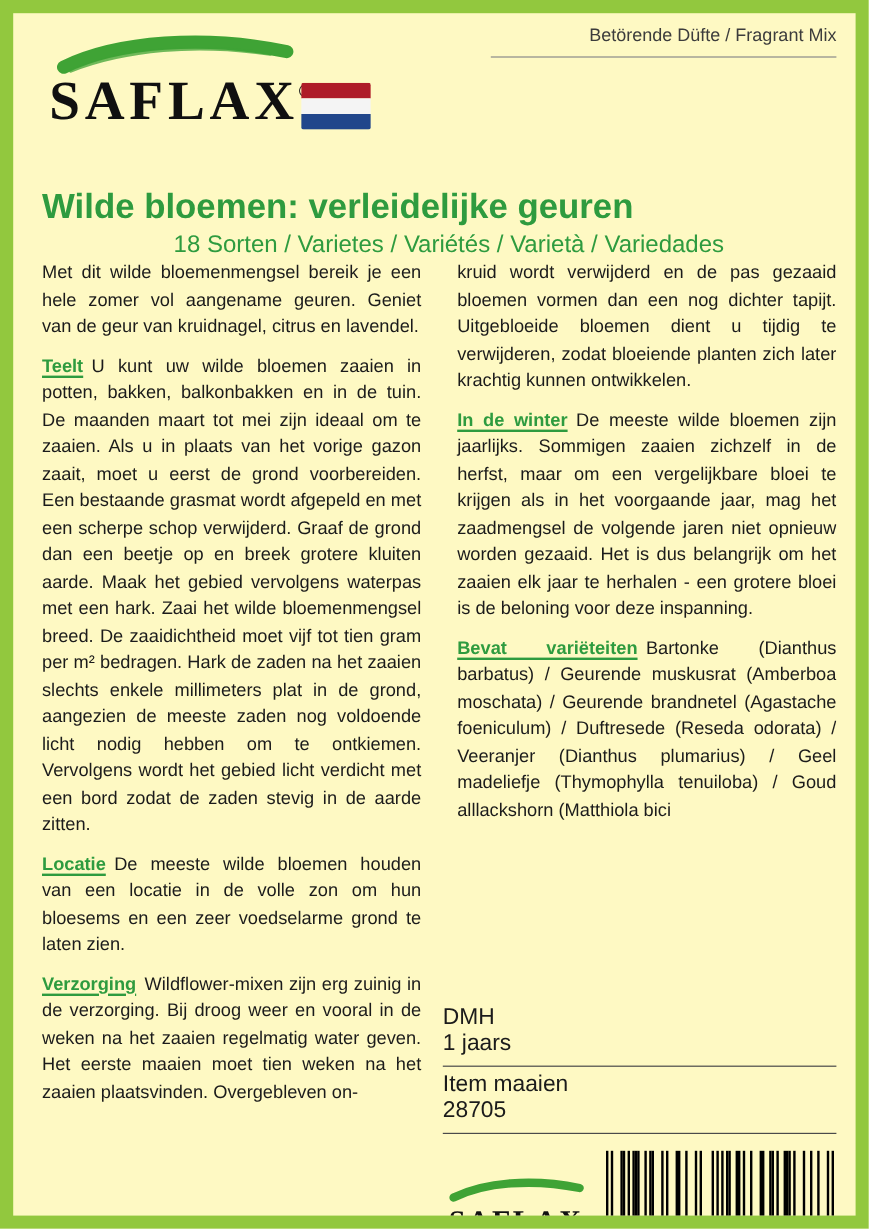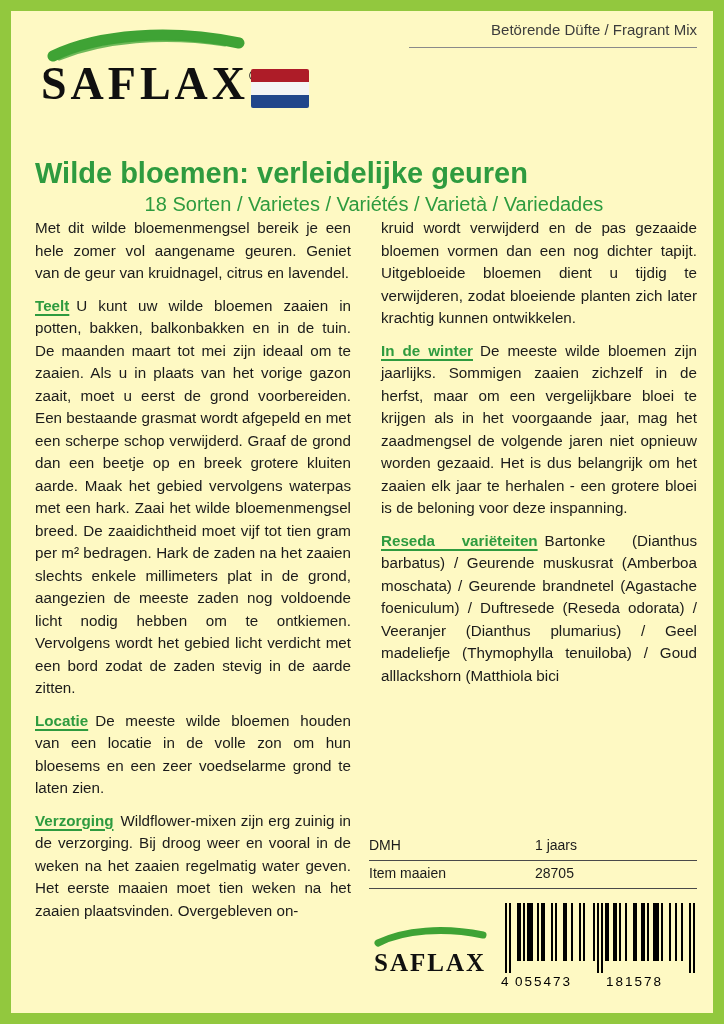--- a/index.html
+++ b/index.html
@@ -59,21 +59,22 @@
   .sec-head {
     color:#2e9b3f; font-weight:bold;
     text-decoration:underline; text-decoration-thickness:2px; text-underline-offset:3px;
     margin-right:7px;
   }
   
   .bottom { position:absolute; left:358px; top:822px; width:328px; }
   .info-row {
     display:flex; align-items:baseline;
     padding:4px 0 7px 0; border-bottom:1px solid #4a4a4a;
-    font-size:14px;
+    font-size:19px;
+    flex-direction:column;
   }
   .info-label { width:166px; }
   .bottom-row {
     margin-top:14px; display:flex; justify-content:space-between; align-items:flex-end;
   }
   .footer-logo { width:122px; text-align:center; padding-bottom:12px; }
   .footer-brand {
     font-family:"Liberation Serif", serif; font-weight:bold;
     font-size:25px; letter-spacing:2px; color:#101010; margin-top:-3px;
   }
@@ -116,23 +117,23 @@
   <div class="subtitle">18 Sorten / Varietes / Variétés / Varietà / Variedades</div>
 
   <div class="columns">
     <div class="col">
       <p><span>Met dit wilde bloemenmengsel bereik je een hele zomer vol aangename geuren. Geniet van de geur van kruidnagel, citrus en lavendel.</span></p>
       <p><span class="sec-head">Teelt</span><span>U kunt uw wilde bloemen zaaien in potten, bakken, balkonbakken en in de tuin. De maanden maart tot mei zijn ideaal om te zaaien. Als u in plaats van het vorige gazon zaait, moet u eerst de grond voorbereiden. Een bestaande grasmat wordt afgepeld en met een scherpe schop verwijderd. Graaf de grond dan een beetje op en breek grotere kluiten aarde. Maak het gebied vervolgens waterpas met een hark. Zaai het wilde bloemenmengsel breed. De zaaidichtheid moet vijf tot tien gram per m² bedragen. Hark de zaden na het zaaien slechts enkele millimeters plat in de grond, aangezien de meeste zaden nog voldoende licht nodig hebben om te ontkiemen. Vervolgens wordt het gebied licht verdicht met een bord zodat de zaden stevig in de aarde zitten.</span></p>
       <p><span class="sec-head">Locatie</span><span>De meeste wilde bloemen houden van een locatie in de volle zon om hun bloesems en een zeer voedselarme grond te laten zien.</span></p>
       <p><span class="sec-head">Verzorging</span><span>Wildflower-mixen zijn erg zuinig in de verzorging. Bij droog weer en vooral in de weken na het zaaien regelmatig water geven. Het eerste maaien moet tien weken na het zaaien plaatsvinden. Overgebleven on-</span></p>
     </div>
     <div class="col">
-      <p><span>kruid wordt verwijderd en de pas gezaaide bloemen vormen dan een nog dichter tapijt. Uitgebloeide bloemen dient u tijdig te verwijderen, zodat bloeiende planten zich later krachtig kunnen ontwikkelen.</span></p>
+      <p><span>kruid wordt verwijderd en de pas gezaaid bloemen vormen dan een nog dichter tapijt. Uitgebloeide bloemen dient u tijdig te verwijderen, zodat bloeiende planten zich later krachtig kunnen ontwikkelen.</span></p>
       <p><span class="sec-head">In de winter</span><span>De meeste wilde bloemen zijn jaarlijks. Sommigen zaaien zichzelf in de herfst, maar om een vergelijkbare bloei te krijgen als in het voorgaande jaar, mag het zaadmengsel de volgende jaren niet opnieuw worden gezaaid. Het is dus belangrijk om het zaaien elk jaar te herhalen - een grotere bloei is de beloning voor deze inspanning.</span></p>
-      <p><span class="sec-head">Reseda variëteiten</span><span>Bartonke (Dianthus barbatus) / Geurende muskusrat (Amberboa moschata) / Geurende brandnetel (Agastache foeniculum) / Duftresede (Reseda odorata) / Veeranjer (Dianthus plumarius) / Geel madeliefje (Thymophylla tenuiloba) / Goud alllackshorn (Matthiola bici</span></p>
+      <p><span class="sec-head">Bevat variëteiten</span><span>Bartonke (Dianthus barbatus) / Geurende muskusrat (Amberboa moschata) / Geurende brandnetel (Agastache foeniculum) / Duftresede (Reseda odorata) / Veeranjer (Dianthus plumarius) / Geel madeliefje (Thymophylla tenuiloba) / Goud alllackshorn (Matthiola bici</span></p>
     </div>
   </div>
 
   <div class="bottom">
     <div class="info-row">
       <span class="info-label">DMH</span>
       <span class="info-value">1 jaars</span>
     </div>
     <div class="info-row">
       <span class="info-label">Item maaien</span>

